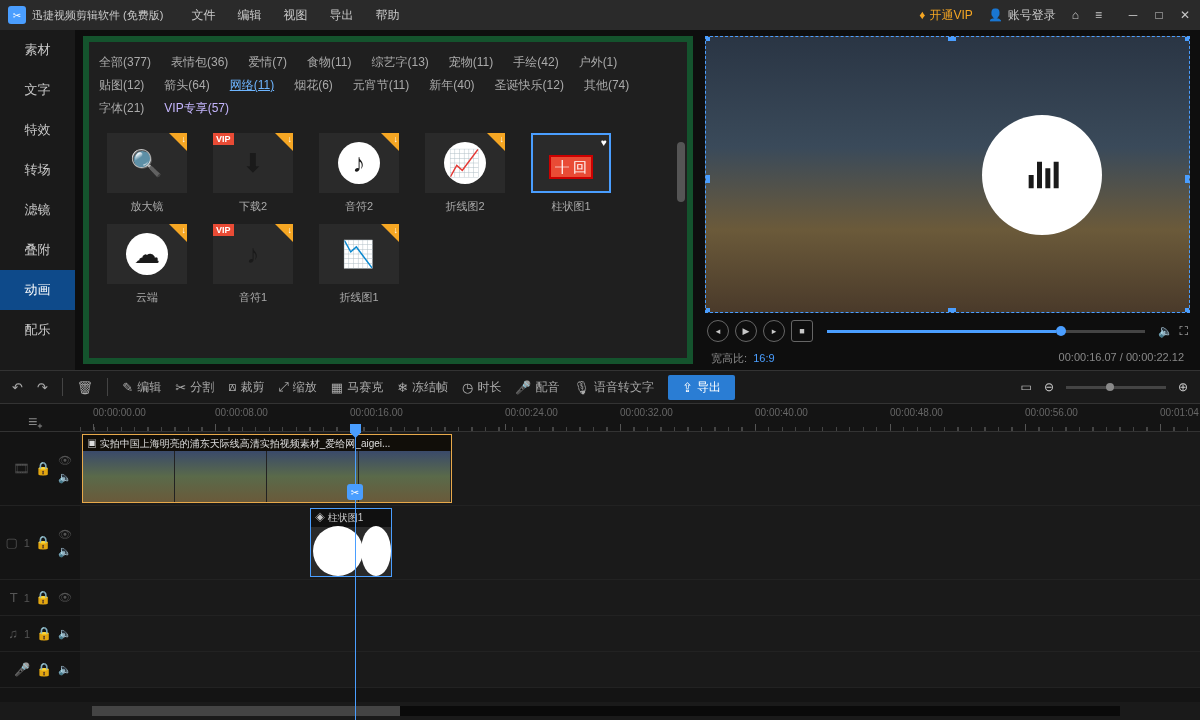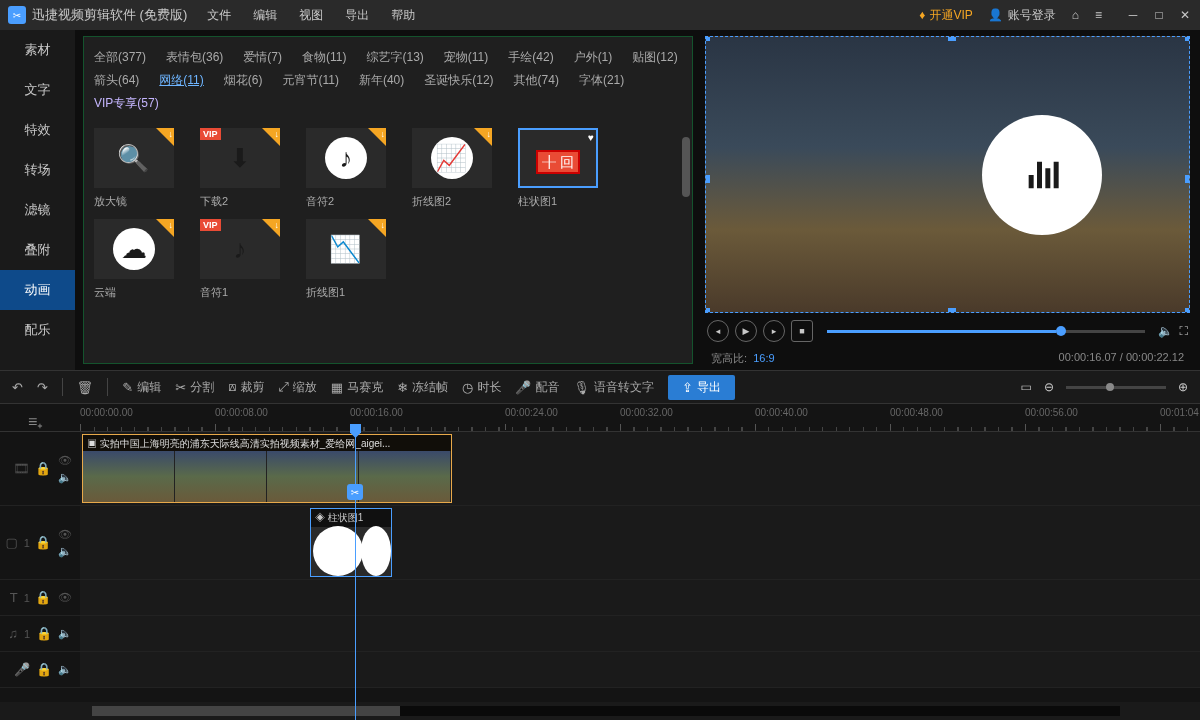--- a/index.html
+++ b/index.html
@@ -1,37 +1,37 @@
 <!DOCTYPE html>
 <html><head>
 <meta charset="utf-8">
 <style>
 *{margin:0;padding:0;box-sizing:border-box;font-family:"Microsoft YaHei",sans-serif;user-select:none}
 body{background:#0e0e0e;color:#c8c8c8;width:1200px;height:720px;overflow:hidden;font-size:12px}
 .titlebar{height:30px;background:#2a2a2a;display:flex;align-items:center;padding:0 8px}
 .logo-icon{width:18px;height:18px;background:#4a9eff;border-radius:3px;margin-right:6px;display:flex;align-items:center;justify-content:center;color:#fff;font-size:10px}
-.app-title{font-size:13px;margin-right:20px}
+.app-title{font-size:11px;margin-right:28px}
 .menubar{display:flex;gap:22px}
 .menubar span{cursor:pointer;font-size:12px}
 .title-right{margin-left:auto;display:flex;align-items:center;gap:16px}
 .vip-btn{color:#f5a623;display:flex;align-items:center;gap:4px}
 .login-btn{display:flex;align-items:center;gap:4px}
 .winctrl{display:flex;gap:12px;margin-left:8px}
 .winctrl span{width:14px;text-align:center;cursor:pointer}
 .main-row{display:flex;height:340px}
 .side-tabs{width:75px;background:#1a1a1a;display:flex;flex-direction:column}
 .side-tab{height:40px;display:flex;align-items:center;justify-content:center;cursor:pointer;font-size:13px}
 .side-tab.active{background:#0e4a8a;color:#fff}
-.asset-panel{flex:0 0 610px;background:#1f1f1f;border:1px solid #14532d;margin:6px 0 6px 8px;display:flex;flex-direction:column;position:relative}
+.asset-panel{flex:0 0 610px;background:#1f1f1f;border:6px solid #14532d;margin:6px 0 6px 8px;display:flex;flex-direction:column;position:relative}
 .category-tabs{padding:12px 10px 6px;display:flex;flex-wrap:wrap;gap:6px 20px}
 .cat-tab{cursor:pointer;font-size:12px;color:#aaa}
 .cat-tab.active{color:#6eb5ff;text-decoration:underline}
 .cat-tab.vip{color:#c4b5fd}
 .asset-grid{flex:1;padding:10px;display:flex;flex-wrap:wrap;gap:10px;align-content:flex-start;overflow:hidden}
-.asset-item{width:96px;display:flex;flex-direction:column;align-items:flex-start;gap:6px;cursor:pointer}
+.asset-item{width:96px;display:flex;flex-direction:column;align-items:center;gap:6px;cursor:pointer}
 .asset-thumb{width:80px;height:60px;background:#2a2a2a;position:relative;display:flex;align-items:center;justify-content:center}
 .asset-thumb.selected{border:2px solid #4a9eff}
 .asset-thumb.favorited::before{content:"♥";position:absolute;top:2px;right:2px;color:#fff;font-size:10px}
 .dl-badge{position:absolute;top:0;right:0;width:0;height:0;border-left:18px solid transparent;border-top:18px solid #f5a623}
 .dl-badge::after{content:"↓";position:absolute;top:-17px;right:1px;font-size:9px;color:#fff}
 .vip-badge{position:absolute;top:0;left:0;background:#e94b35;color:#fff;font-size:9px;padding:1px 3px;font-weight:bold}
 .asset-icon{font-size:26px;color:#1a1a1a}
 .asset-icon.white-bg{background:#fff;border-radius:50%;width:42px;height:42px;display:flex;align-items:center;justify-content:center}
 .asset-label{font-size:11px;color:#aaa}
 .asset-scroll{position:absolute;right:2px;top:100px;width:8px;height:60px;background:#555;border-radius:4px}
@@ -304,21 +304,21 @@
   </div>
 </div>
 
 <div class="timeline" style="height:316px">
   <div class="timeline-header">
     <div class="track-head-col">
         <span class="add-track-btn">≡₊</span>
       </div>
     <div class="time-ruler" id="ruler">
         <div class="minor-ticks"></div>
-        <div class="time-tick" style="left: 0px;">00:00:00.00</div>
+        <div class="time-tick" style="left: 13px;">00:00:00.00</div>
         <div class="time-tick" style="left: 135px;">00:00:08.00</div>
         <div class="time-tick" style="left: 270px;">00:00:16.00</div>
         <div class="time-tick" style="left: 425px;">00:00:24.00</div>
         <div class="time-tick" style="left: 540px;">00:00:32.00</div>
         <div class="time-tick" style="left: 675px;">00:00:40.00</div>
         <div class="time-tick" style="left: 810px;">00:00:48.00</div>
         <div class="time-tick" style="left: 945px;">00:00:56.00</div>
         <div class="time-tick" style="left: 1080px;">00:01:04</div>
       </div>
   </div>

